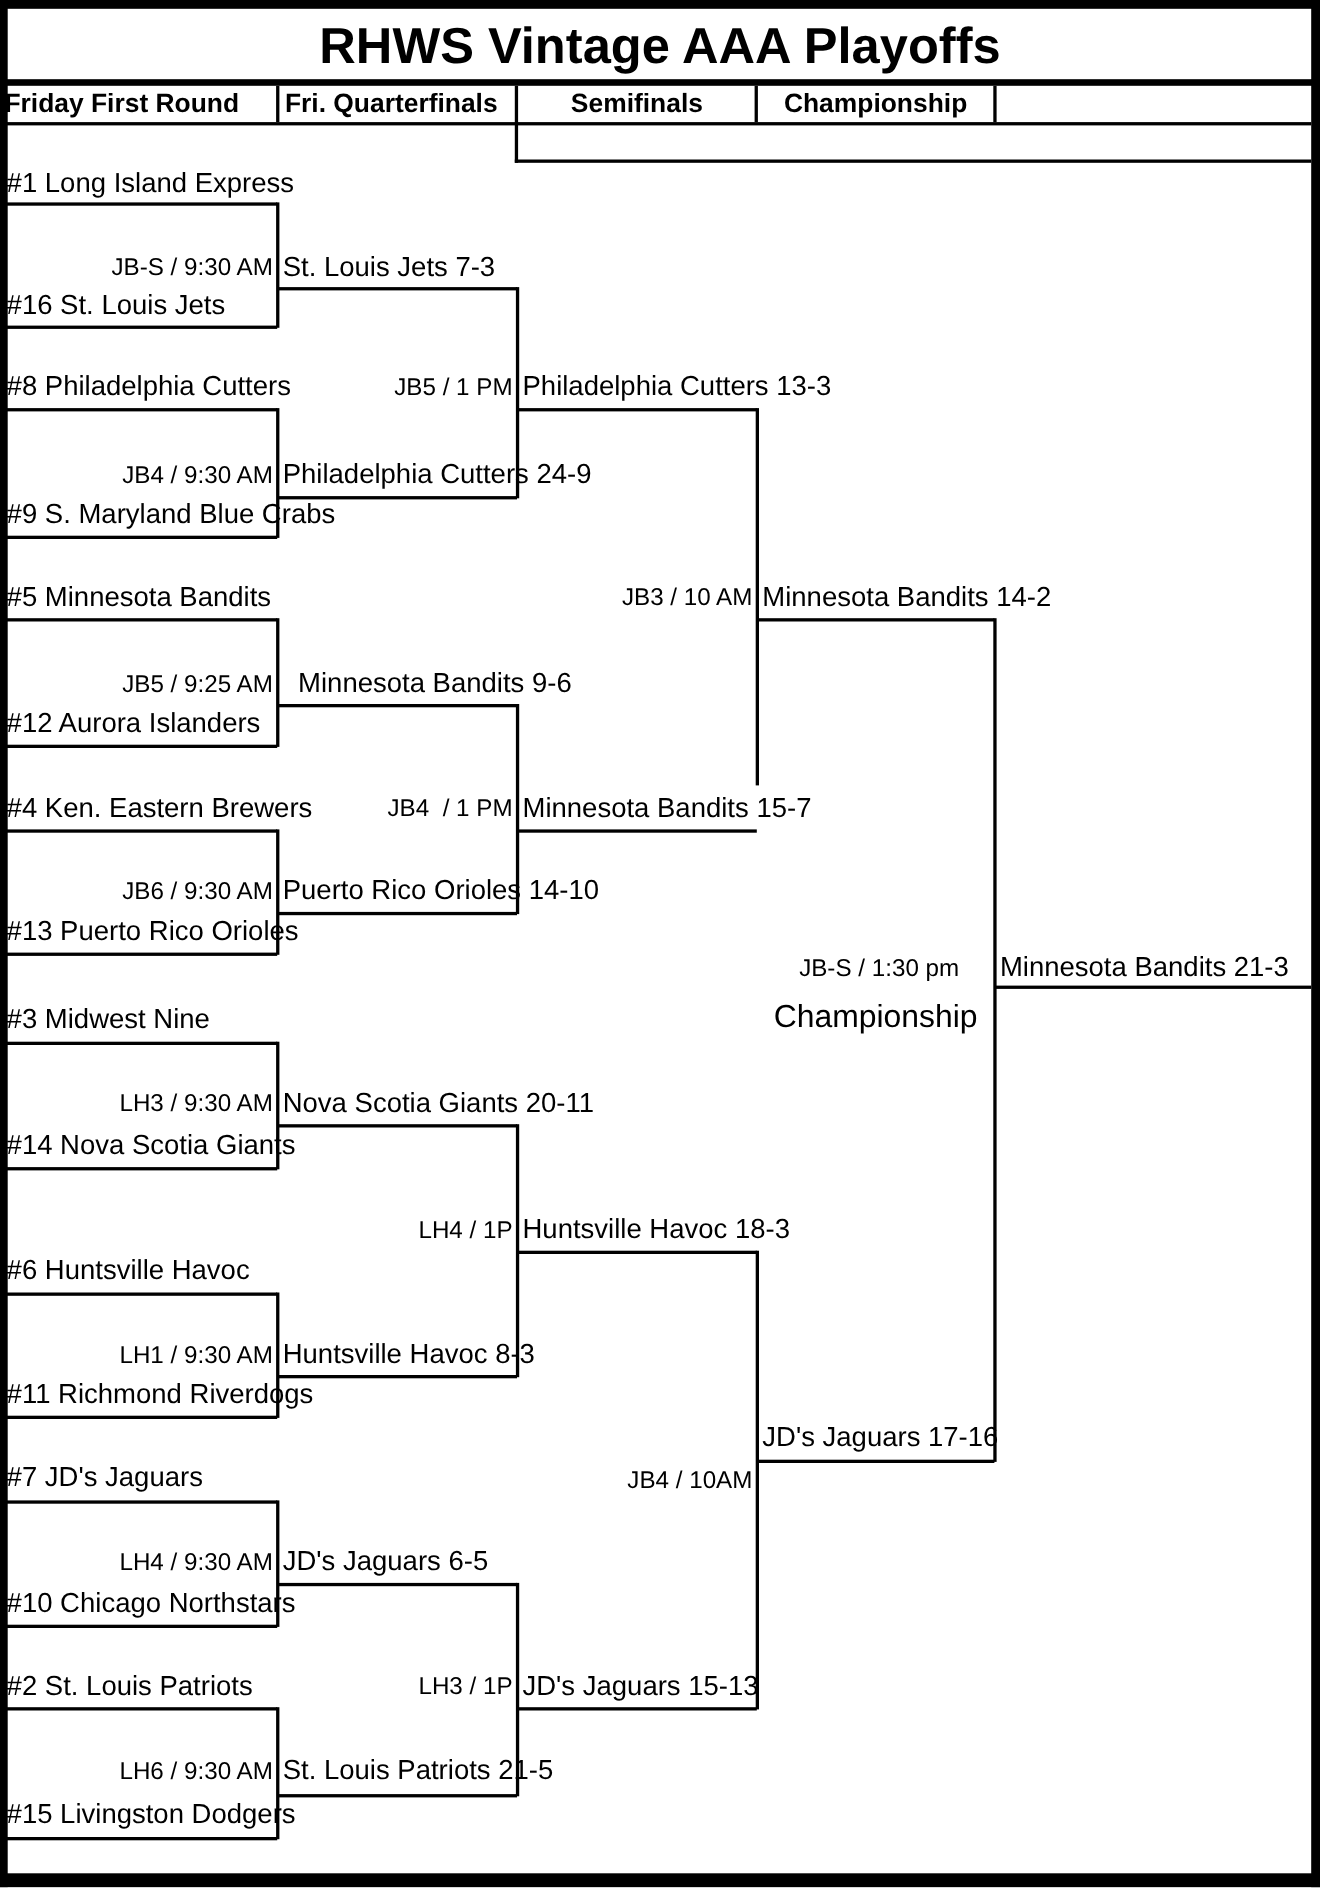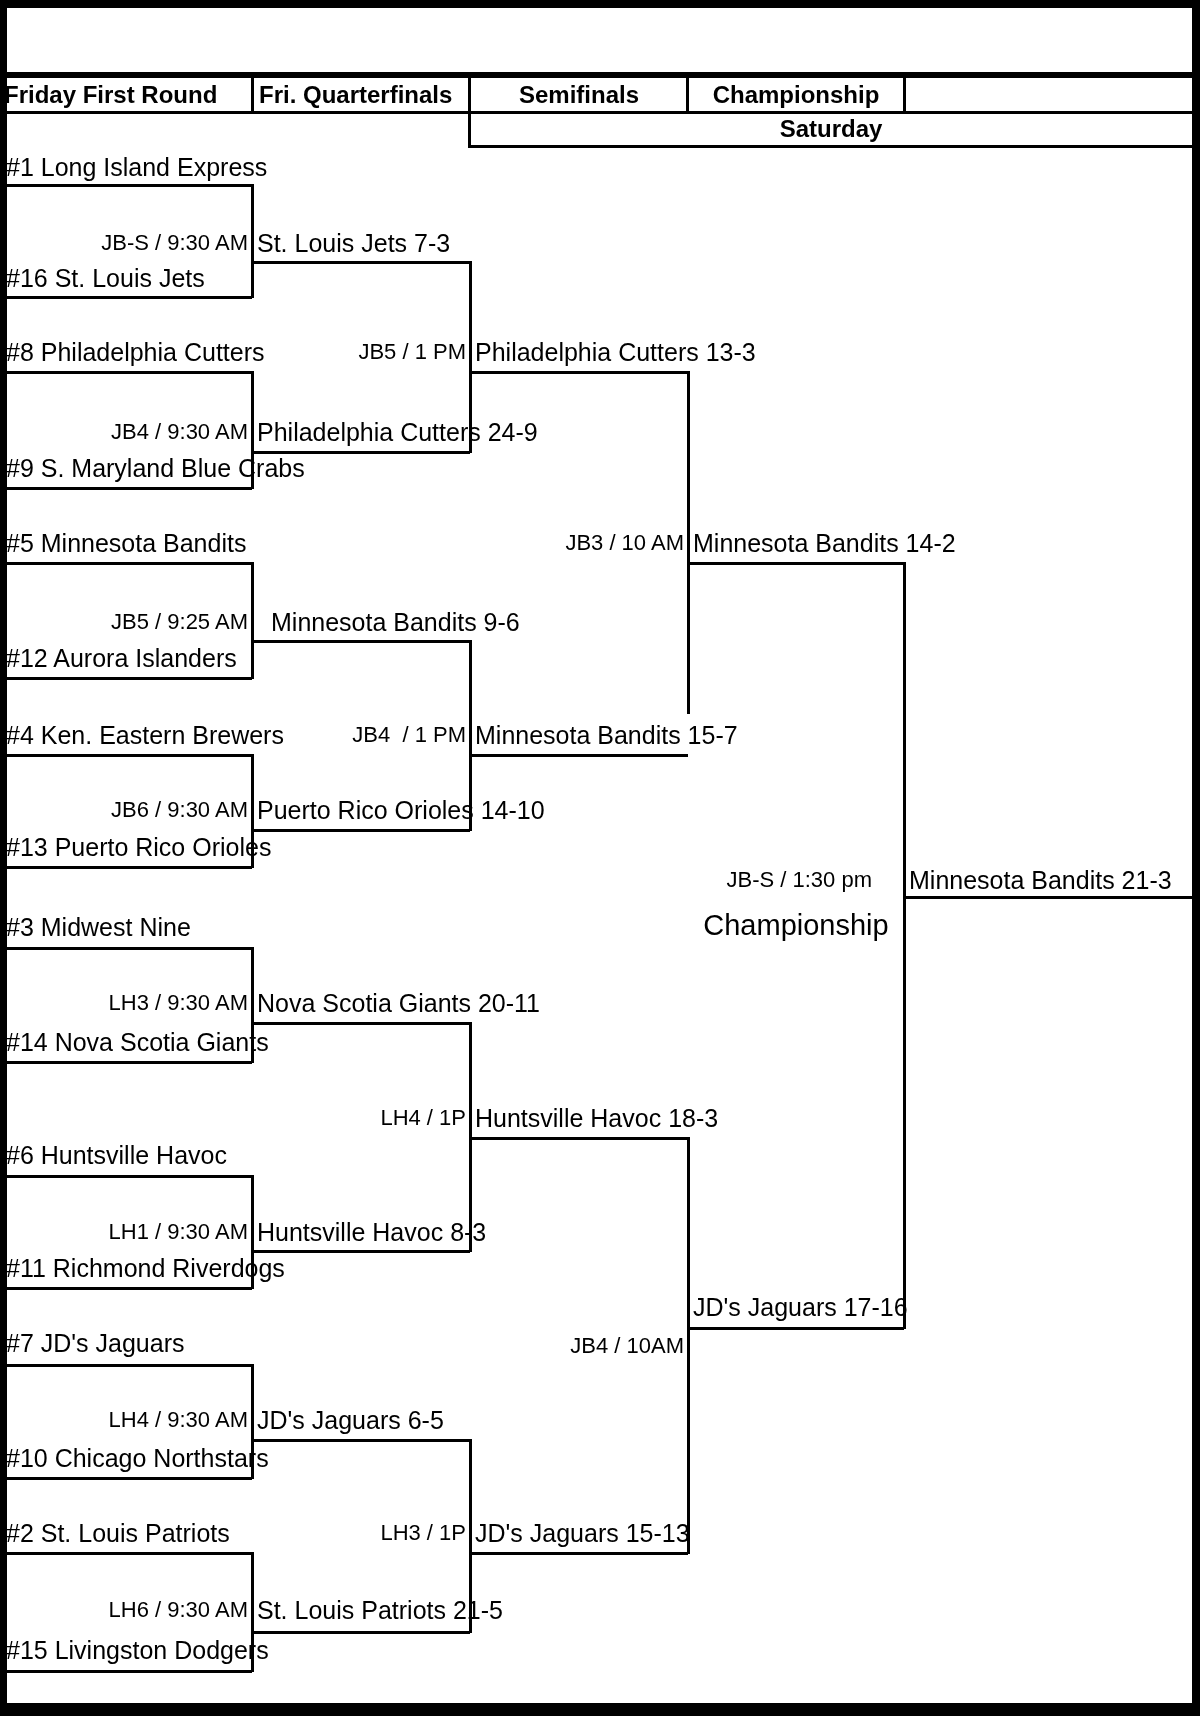--- a/index.html
+++ b/index.html
@@ -28,35 +28,35 @@
 <body>
 
 <div id="page">
 
   <div class="bar" style="left:0;top:0;width:1200px;height:8px;"></div>
   <div class="bar" style="left:0;top:0;width:7px;height:1716px;"></div>
   <div class="bar" style="left:1192px;top:0;width:8px;height:1716px;"></div>
   <div class="bar" style="left:0;top:1703px;width:1200px;height:13px;"></div>
   <div class="bar" style="left:0;top:72px;width:1200px;height:6px;"></div>
 
+  <div class="txt title center" style="left:0;top:41px;width:1200px;">RHWS Vintage AAA Playoffs</div>
 
   <div class="line-h" style="left:0;top:111px;width:1192px;"></div>
   <div class="line-v" style="left:251px;top:78px;height:33px;"></div>
   <div class="line-v" style="left:468px;top:78px;height:33px;"></div>
   <div class="line-v" style="left:686px;top:78px;height:33px;"></div>
   <div class="line-v" style="left:903px;top:78px;height:33px;"></div>
 
   <div class="txt colhead" style="left:4px;top:95px;">Friday First Round</div>
   <div class="txt colhead" style="left:259px;top:95px;">Fri. Quarterfinals</div>
   <div class="txt colhead center" style="left:470px;top:95px;width:218px;">Semifinals</div>
   <div class="txt colhead center" style="left:688px;top:95px;width:216px;">Championship</div>
 
   <div class="line-v" style="left:468px;top:111px;height:37px;"></div>
   <div class="line-h" style="left:468px;top:145px;width:724px;"></div>
-  <div class="txt sat center" style="left:470px;top:129px;width:722px;">Saturday</div>
 
   <div id="bracket" style="position:absolute;left:0;top:0;width:1200px;height:1716px;">
       <div class="txt team" style="top: 167px; left: 6px;">#1 Long Island Express</div>
       <div class="line-h" style="left: 0px; top: 184px; width: 252px;"></div>
       <div class="txt team" style="top: 278px; left: 6px;">#16 St. Louis Jets</div>
       <div class="line-h" style="left: 0px; top: 296px; width: 252px;"></div>
       <div class="line-v" style="left: 251px; top: 184px; height: 114px;"></div>
       <div class="txt glabel" style="top: 243px; right: 952px; text-align: right;">JB-S / 9:30 AM</div>
       <div class="txt winner" style="top: 243px; left: 257px;">St. Louis Jets 7-3</div>
       <div class="line-h" style="left: 252px; top: 261px; width: 218px;"></div>

